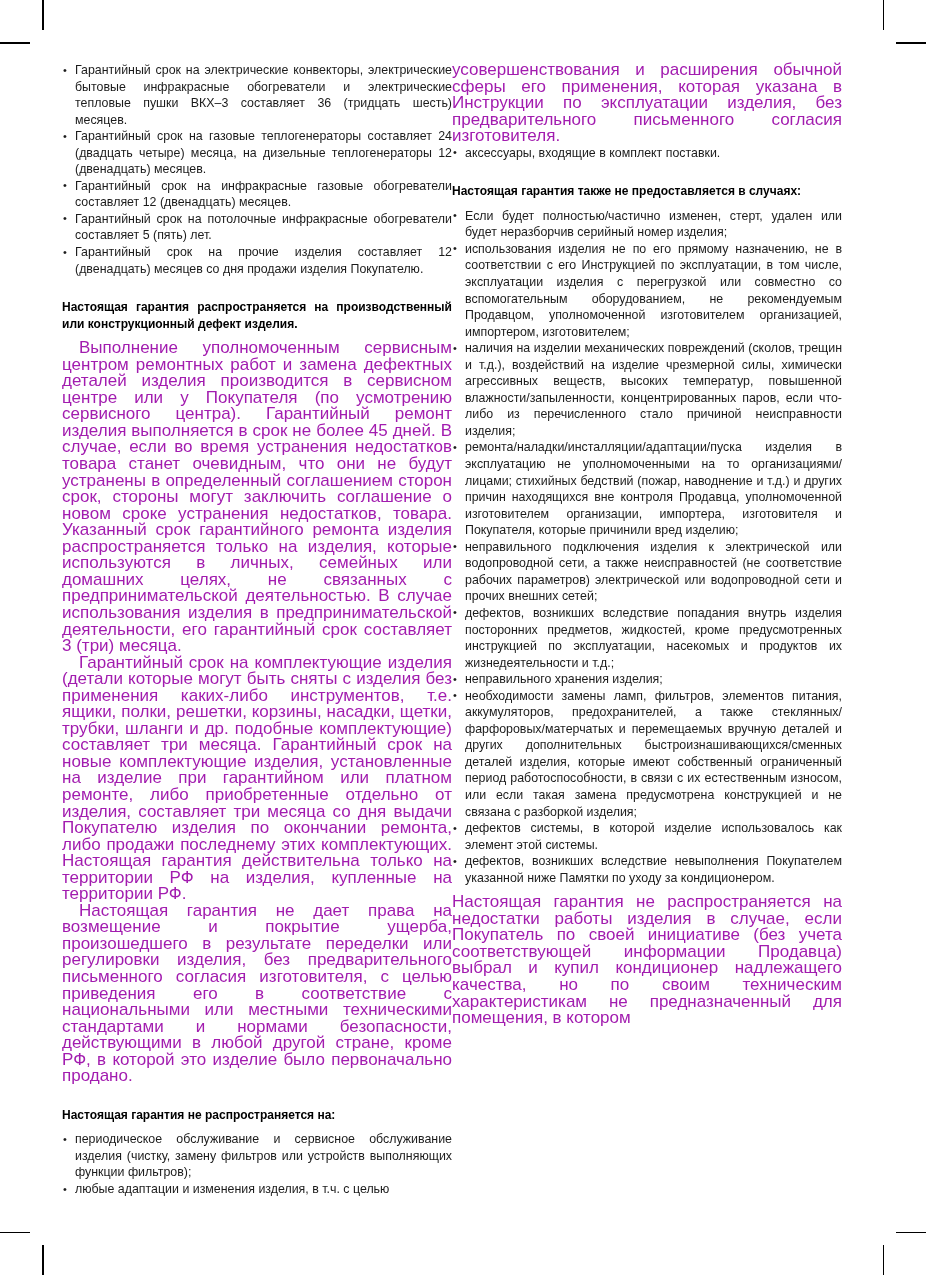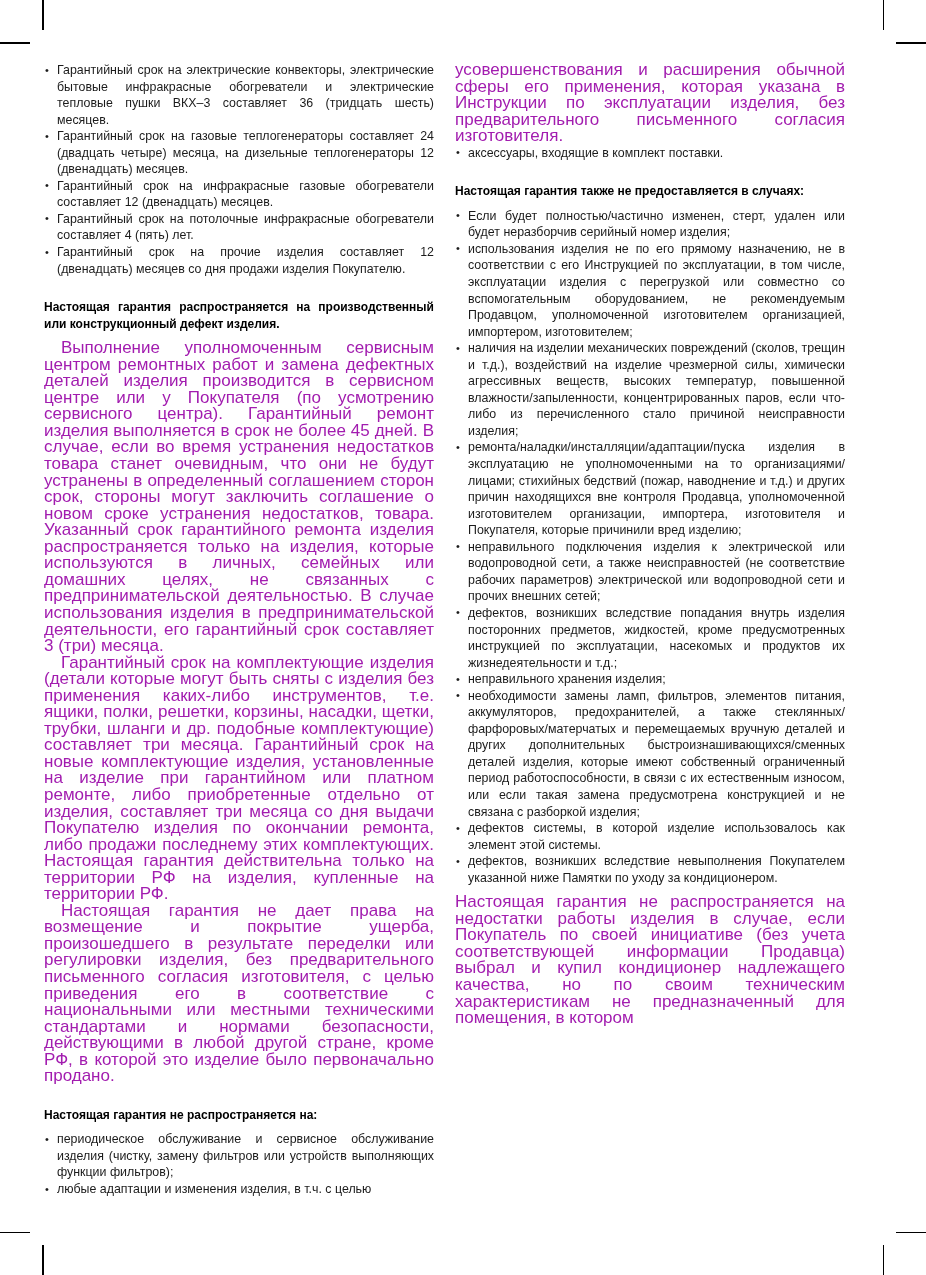--- a/index.html
+++ b/index.html
@@ -26,26 +26,25 @@
   .crop.tr-h { right: 0px;  top: 42px; }
   .crop.tr-v { right: 42px; top: 0px;  }
   .crop.bl-h { left: 0px;   bottom: 42px; }
   .crop.bl-v { left: 42px;  bottom: 0px;  }
   .crop.br-h { right: 0px;  bottom: 42px; }
   .crop.br-v { right: 42px; bottom: 0px;  }
 
   
   .columns {
     position: absolute;
-    left: 44px;
+    left: 62px;
     top: 62px;
     width: 802px;
     height: 1160px;
     display: flex;
-    gap: 21px;
   }
   .col {
     width: 390px;
     flex: 0 0 390px;
   }
 
   p, ul { margin: 0; padding: 0; }
 
   .para {
     font-size: 17px;
@@ -103,21 +102,21 @@
   <div class="crop v br-v"></div>
 
   <div class="columns">
 
     <div class="col">
 
       <ul class="bullets">
         <li>Гарантийный срок на электрические конвекторы, электрические бытовые инфракрасные обогреватели и электрические тепловые пушки ВКХ–3 составляет 36 (тридцать шесть) месяцев.</li>
         <li>Гарантийный срок на газовые теплогенераторы составляет 24 (двадцать четыре) месяца, на дизельные теплогенераторы 12 (двенадцать) месяцев.</li>
         <li>Гарантийный срок на инфракрасные газовые обогреватели составляет 12 (двенадцать) месяцев.</li>
-        <li>Гарантийный срок на потолочные инфракрасные обогреватели составляет 4 (пять) лет.</li>
+        <li>Гарантийный срок на потолочные инфракрасные обогреватели составляет 5 (пять) лет.</li>
         <li>Гарантийный срок на прочие изделия составляет 12 (двенадцать) месяцев со дня продажи изделия Покупателю.</li>
       </ul>
 
       <div class="gap-lg"></div>
 
       <p class="heading">Настоящая гарантия распространяется на производственный или конструкционный дефект изделия.</p>
 
       <div class="gap-sm"></div>
 
       <p class="para">Выполнение уполномоченным сервисным центром ремонтных работ и замена дефектных деталей изделия производится в сервисном центре или у Покупателя (по усмотрению сервисного центра). Гарантийный ремонт изделия выполняется в срок не более 45 дней. В случае, если во время устранения недостатков товара станет очевидным, что они не будут устранены в определенный соглашением сторон срок, стороны могут заключить соглашение о новом сроке устранения недостатков, товара. Указанный срок гарантийного ремонта изделия распространяется только на изделия, которые используются в личных, семейных или домашних целях, не связанных с предпринимательской деятельностью. В случае использования изделия в предпринимательской деятельности, его гарантийный срок составляет 3 (три) месяца.</p>

